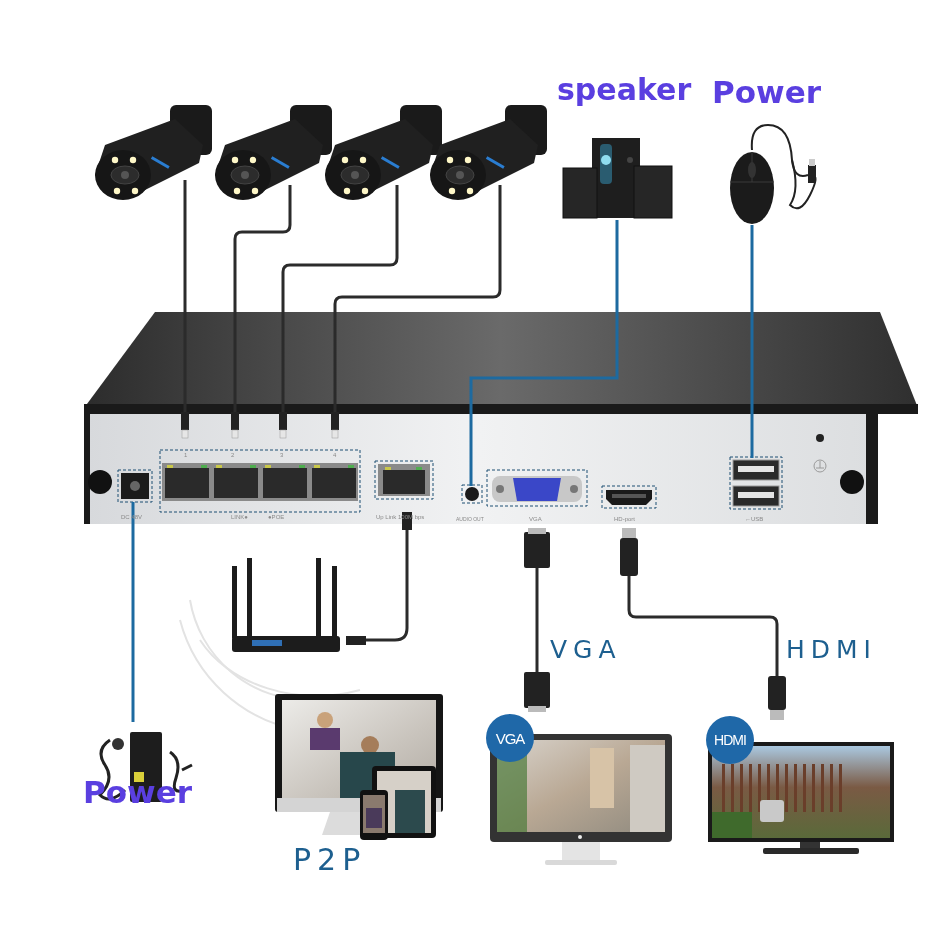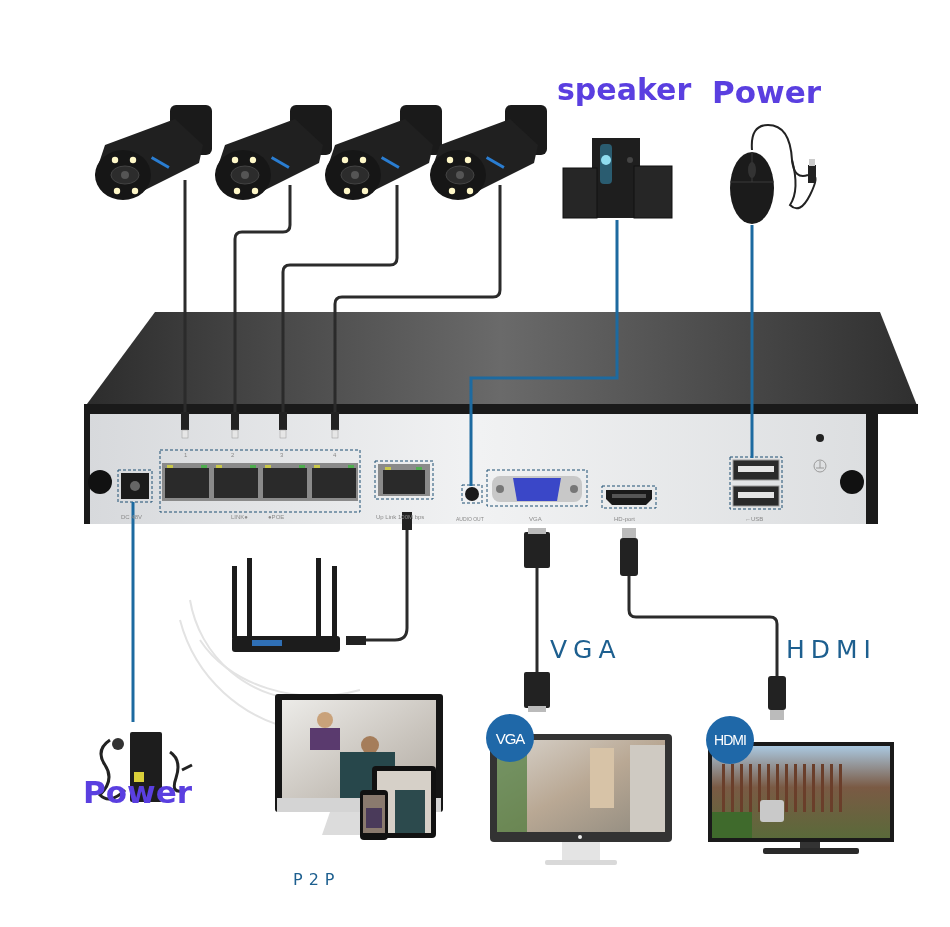--- a/index.html
+++ b/index.html
@@ -337,21 +337,21 @@
       <rect x="760" y="800" width="24" height="22" rx="3" fill="#c9c9c9"></rect>
       <rect x="712" y="812" width="40" height="26" fill="#3f6a2c"></rect>
       <rect x="800" y="842" width="20" height="6" fill="#333"></rect>
       <rect x="763" y="848" width="96" height="6" rx="2" fill="#2a2a2a"></rect>
     </g>
   </svg>
 
   <div class="abs label-purple" style="left:557px;top:72px;font-size:30px;">speaker</div>
   <div class="abs label-purple" style="left:712px;top:74px;font-size:31px;">Power</div>
   <div class="abs label-purple" style="left:83px;top:774px;font-size:31px;">Power</div>
-  <div class="abs label-blue" style="left:293px;top:842px;font-size:16px;margin-top:28px;">P2P</div>
+  <div class="abs label-blue" style="left:293px;top:842px;font-size:30px;">P2P</div>
   <div class="abs label-blue" style="left:550px;top:635px;font-size:25px;">VGA</div>
   <div class="abs label-blue" style="left:786px;top:635px;font-size:25px;">HDMI</div>
 
   <div class="badge" style="left:486px;top:714px;">VGA</div>
   <div class="badge" style="left:706px;top:716px;font-size:14px;">HDMI</div>
 
   <div class="port-text" style="left:184px;top:452px;">1</div>
   <div class="port-text" style="left:231px;top:452px;">2</div>
   <div class="port-text" style="left:280px;top:452px;">3</div>
   <div class="port-text" style="left:333px;top:452px;">4</div>

